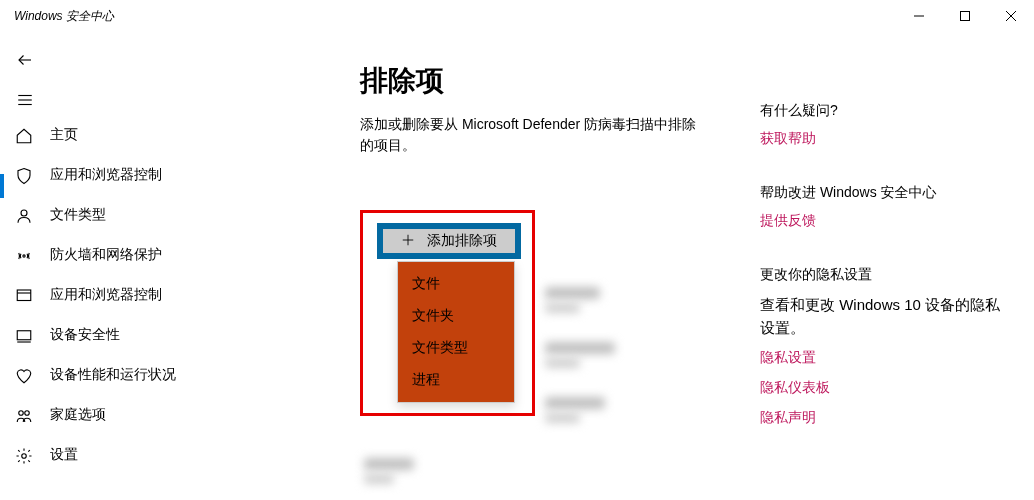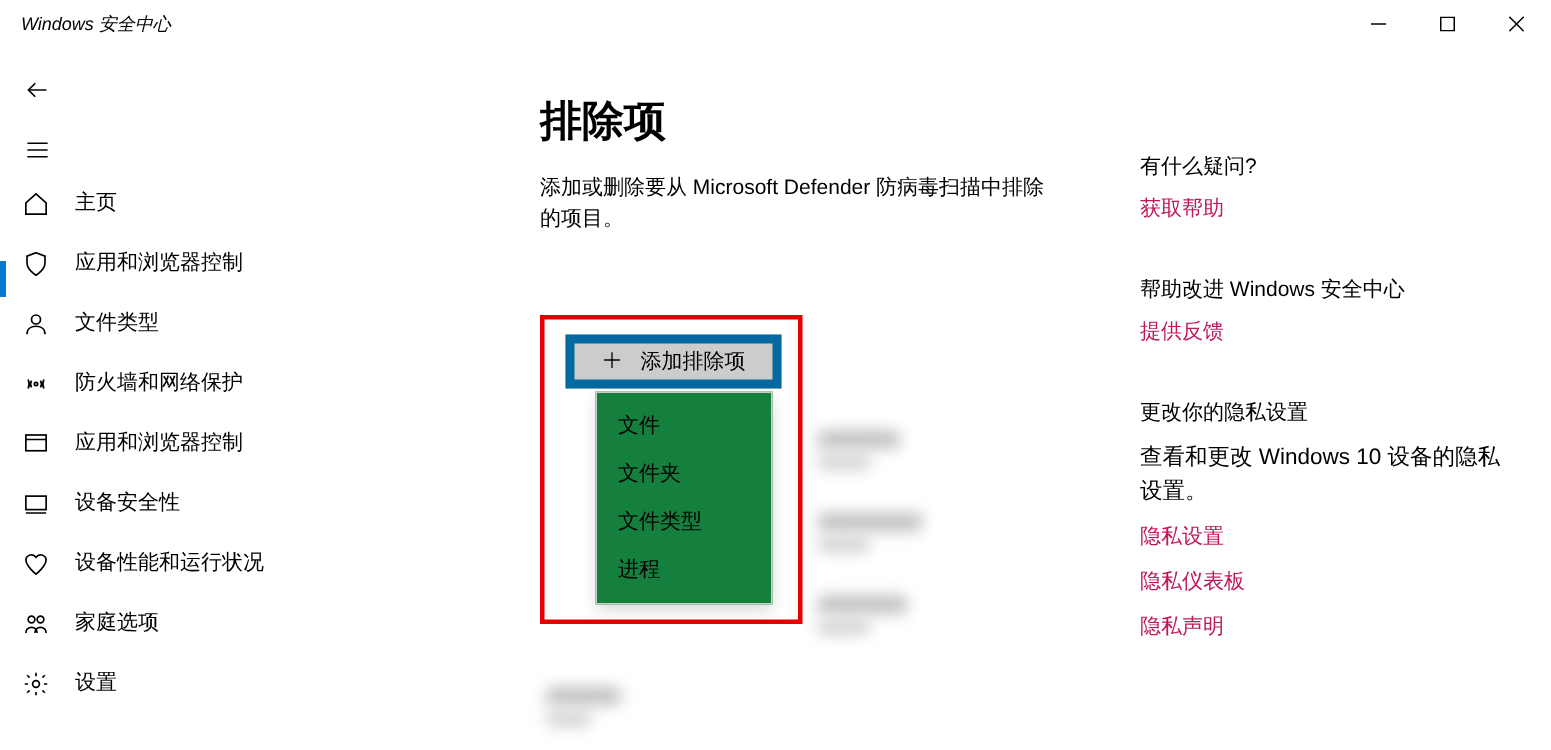--- a/index.html
+++ b/index.html
@@ -87,21 +87,21 @@
     background: #ccc;
     height: 36px;
     display: flex;
     align-items: center;
     justify-content: center;
     gap: 12px;
     font-size: 14px;
     width: 144px;
   }
   .dropdown {
-    background: #15803d;
+    background: #c2410c;
     border: 1px solid #ccc;
     box-shadow: 0 4px 10px rgba(0,0,0,.15);
     margin-top: 2px;
     margin-left: 20px;
     width: 118px;
     padding: 6px 0;
   }
   .dropdown-item {
     padding: 7px 14px;
     font-size: 14px;

